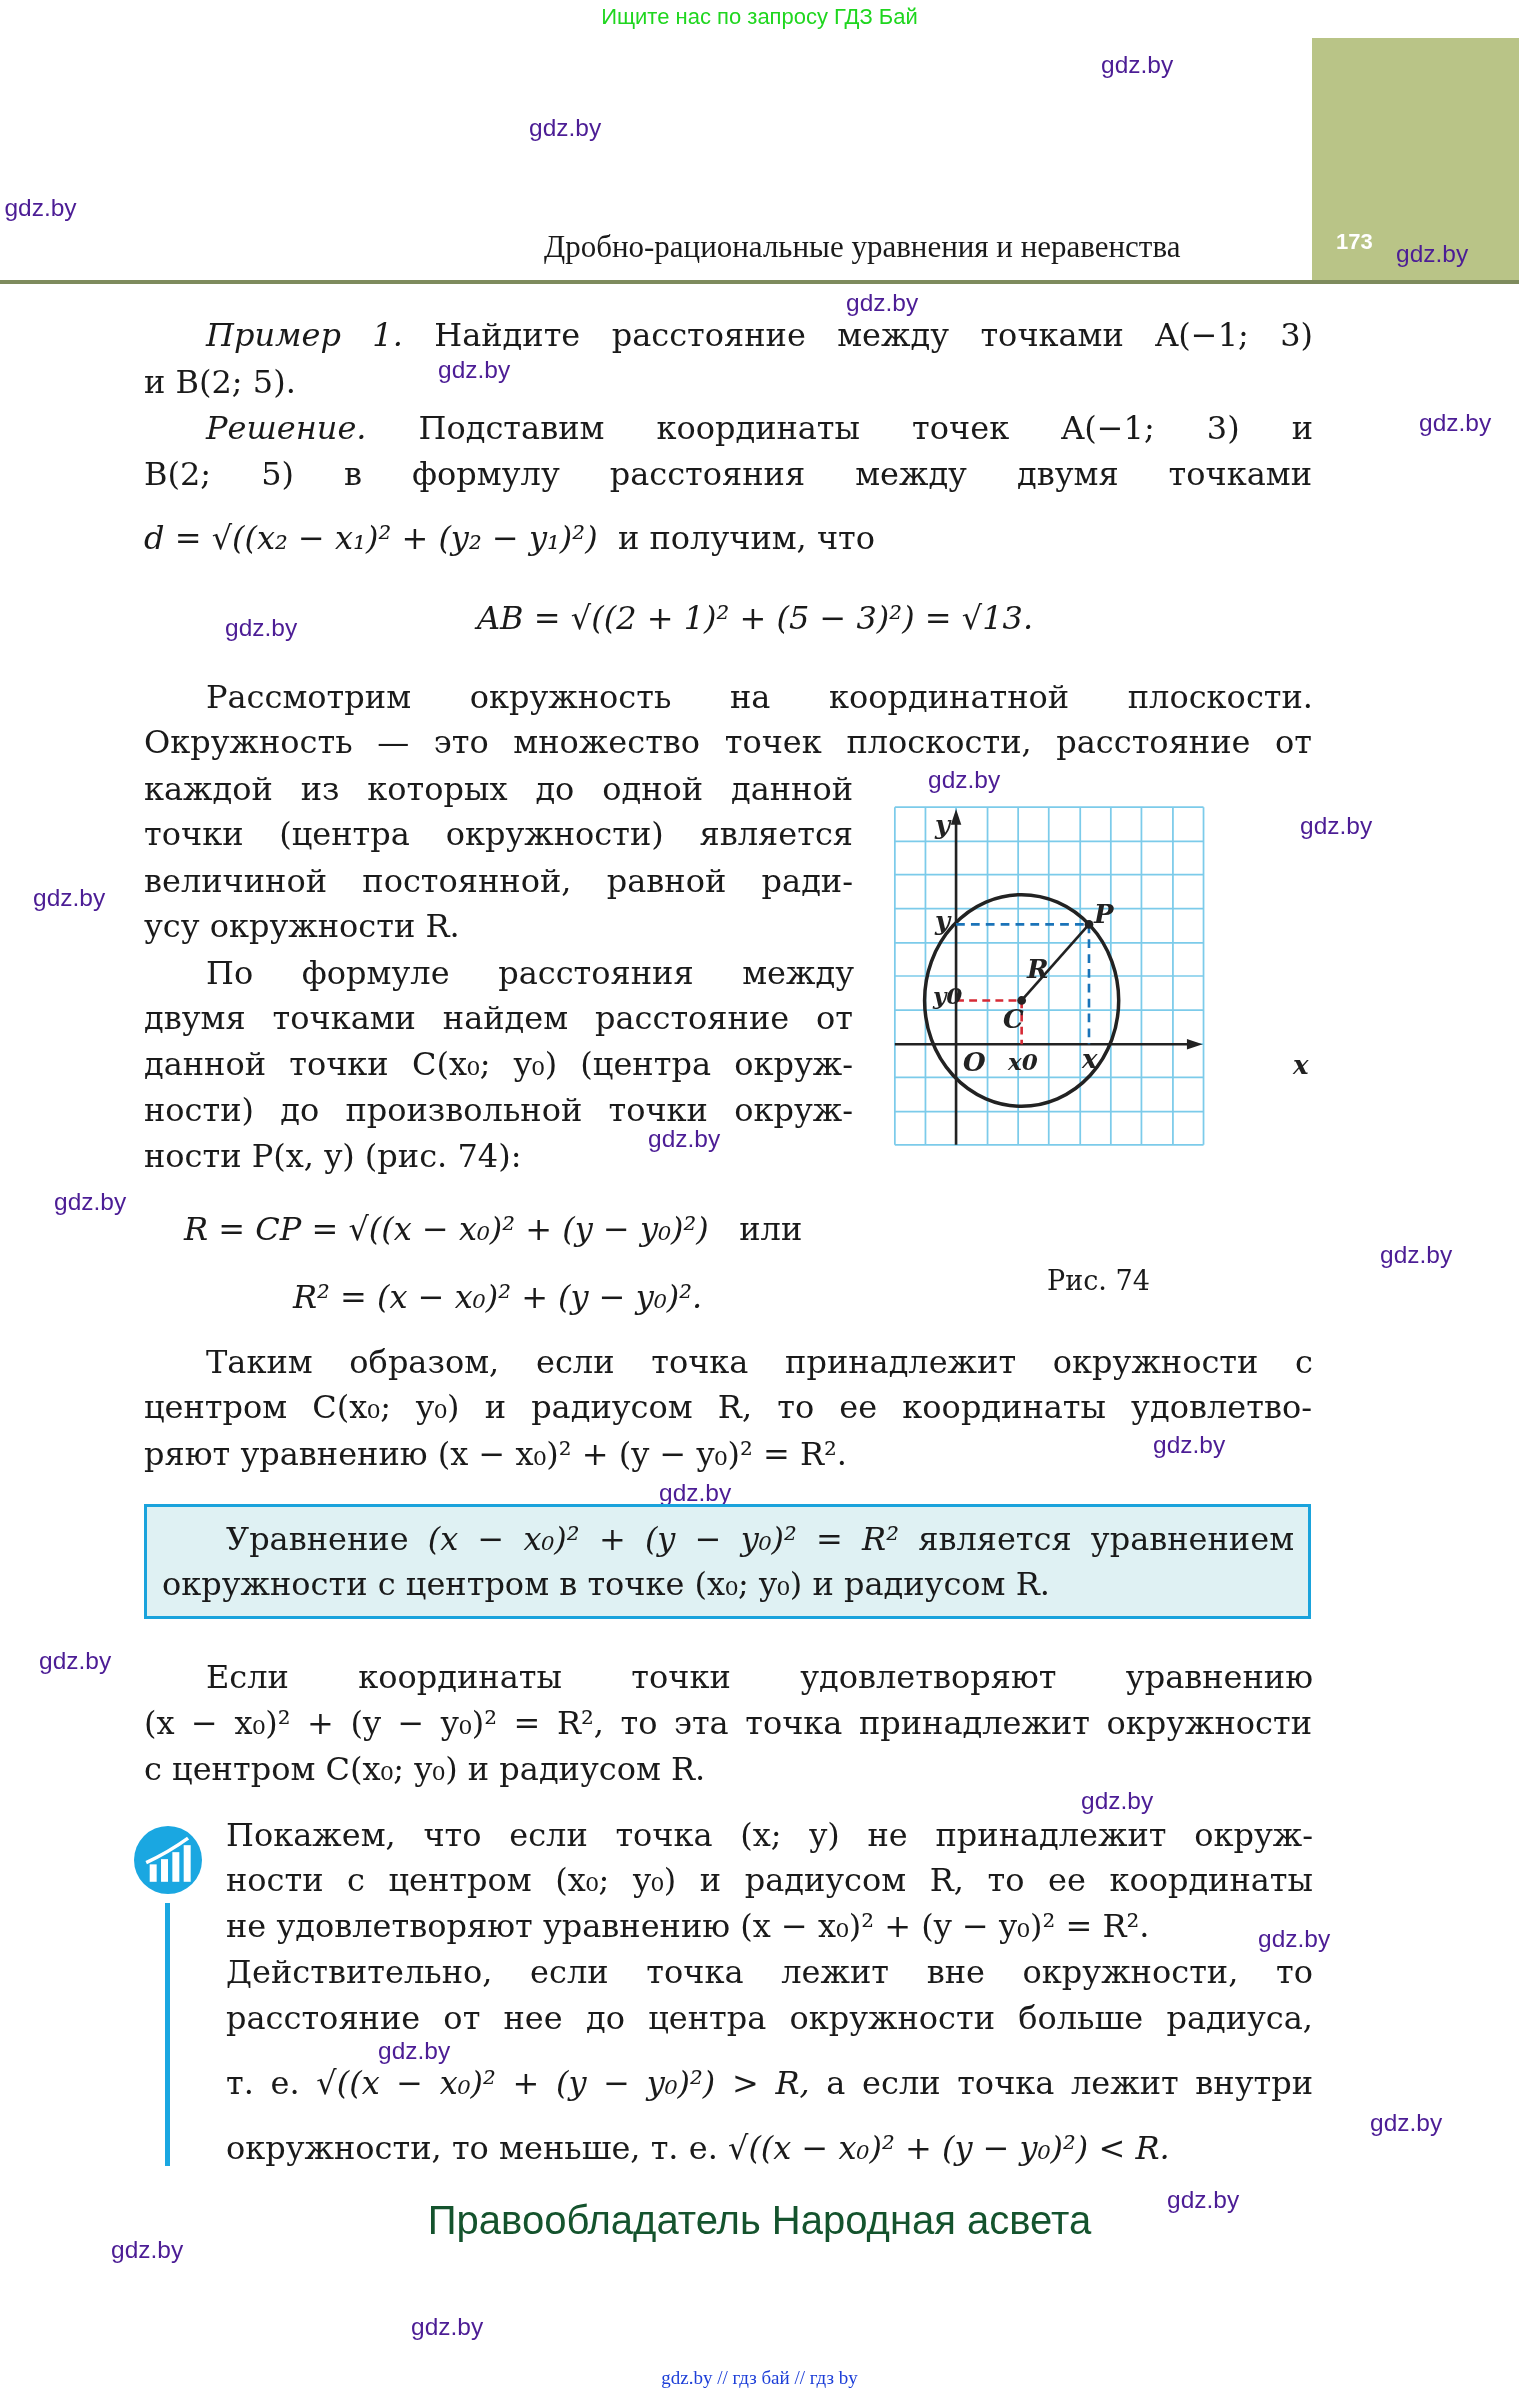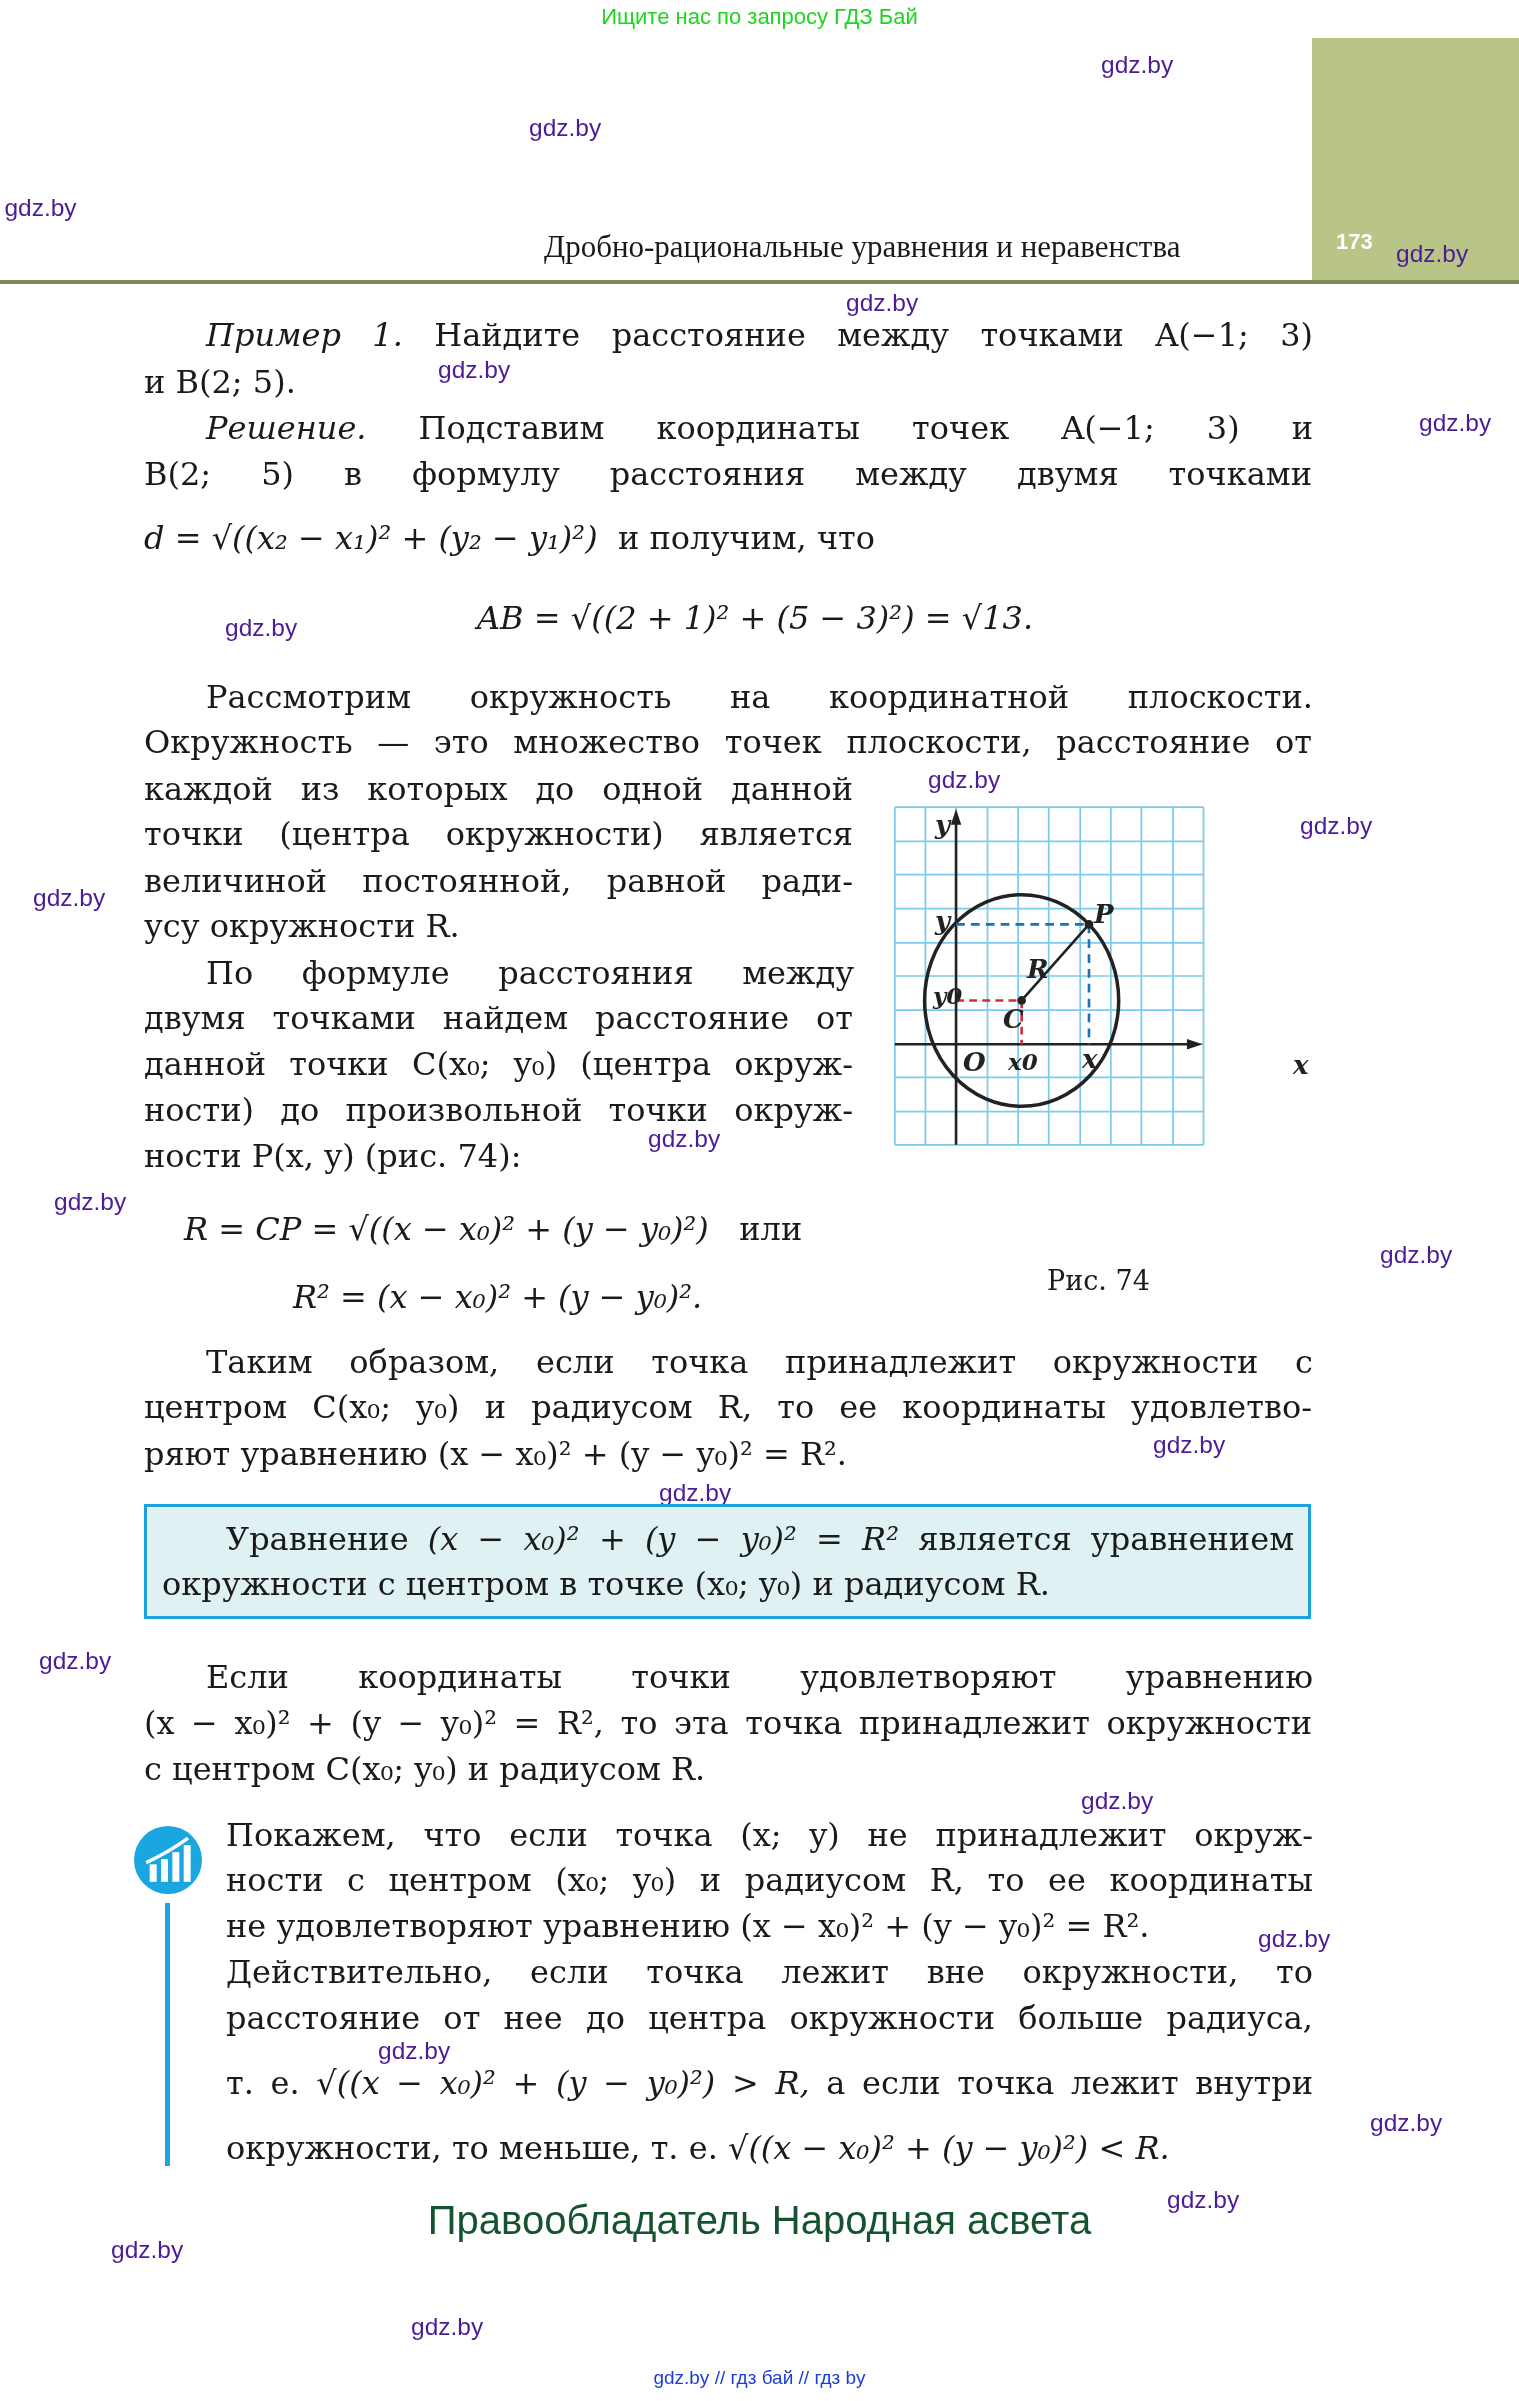--- a/index.html
+++ b/index.html
@@ -23,21 +23,21 @@
   .math { font-family:"DejaVu Serif",serif; font-style:italic; }
   .rule-box { position:absolute; left:144px; top:1504px; width:1161px; height:109px;
               background:#dff1f3; border:3.5px solid #1aa3dc; }
   .icon-circle { position:absolute; left:134px; top:1826px; width:68px; height:68px; border-radius:50%;
                  background:#1aa7e1; }
   .side-bar { position:absolute; left:165px; top:1903px; width:5.3px; height:263px; background:#1aa7e1; }
   .caption { position:absolute; left:1047px; top:1265px; font-size:27px; }
   .copyright { position:absolute; left:0; width:1519px; top:2198px; text-align:center;
                font-family:"Liberation Sans",sans-serif; font-size:40px; color:#14532d; }
   .footer { position:absolute; left:0; width:1519px; top:2367px; text-align:center;
-            font-family:Liberation Sans, sans-serif; font-size:19px; color:#1d3fd8; }
+            font-family:Liberation Serif, serif; font-size:19px; color:#1d3fd8; }
   .fig-label { position:absolute; font-family:"DejaVu Serif",serif; font-style:italic; font-weight:bold;
                font-size:26px; color:#222; }
 </style>
 </head>
 <body>
 
 <div class="top-banner">Ищите нас по запросу ГДЗ Бай</div>
 <div class="page-tab"></div>
 <div class="page-num">173</div>
 <div class="running-head">Дробно-рациональные уравнения и неравенства</div>

